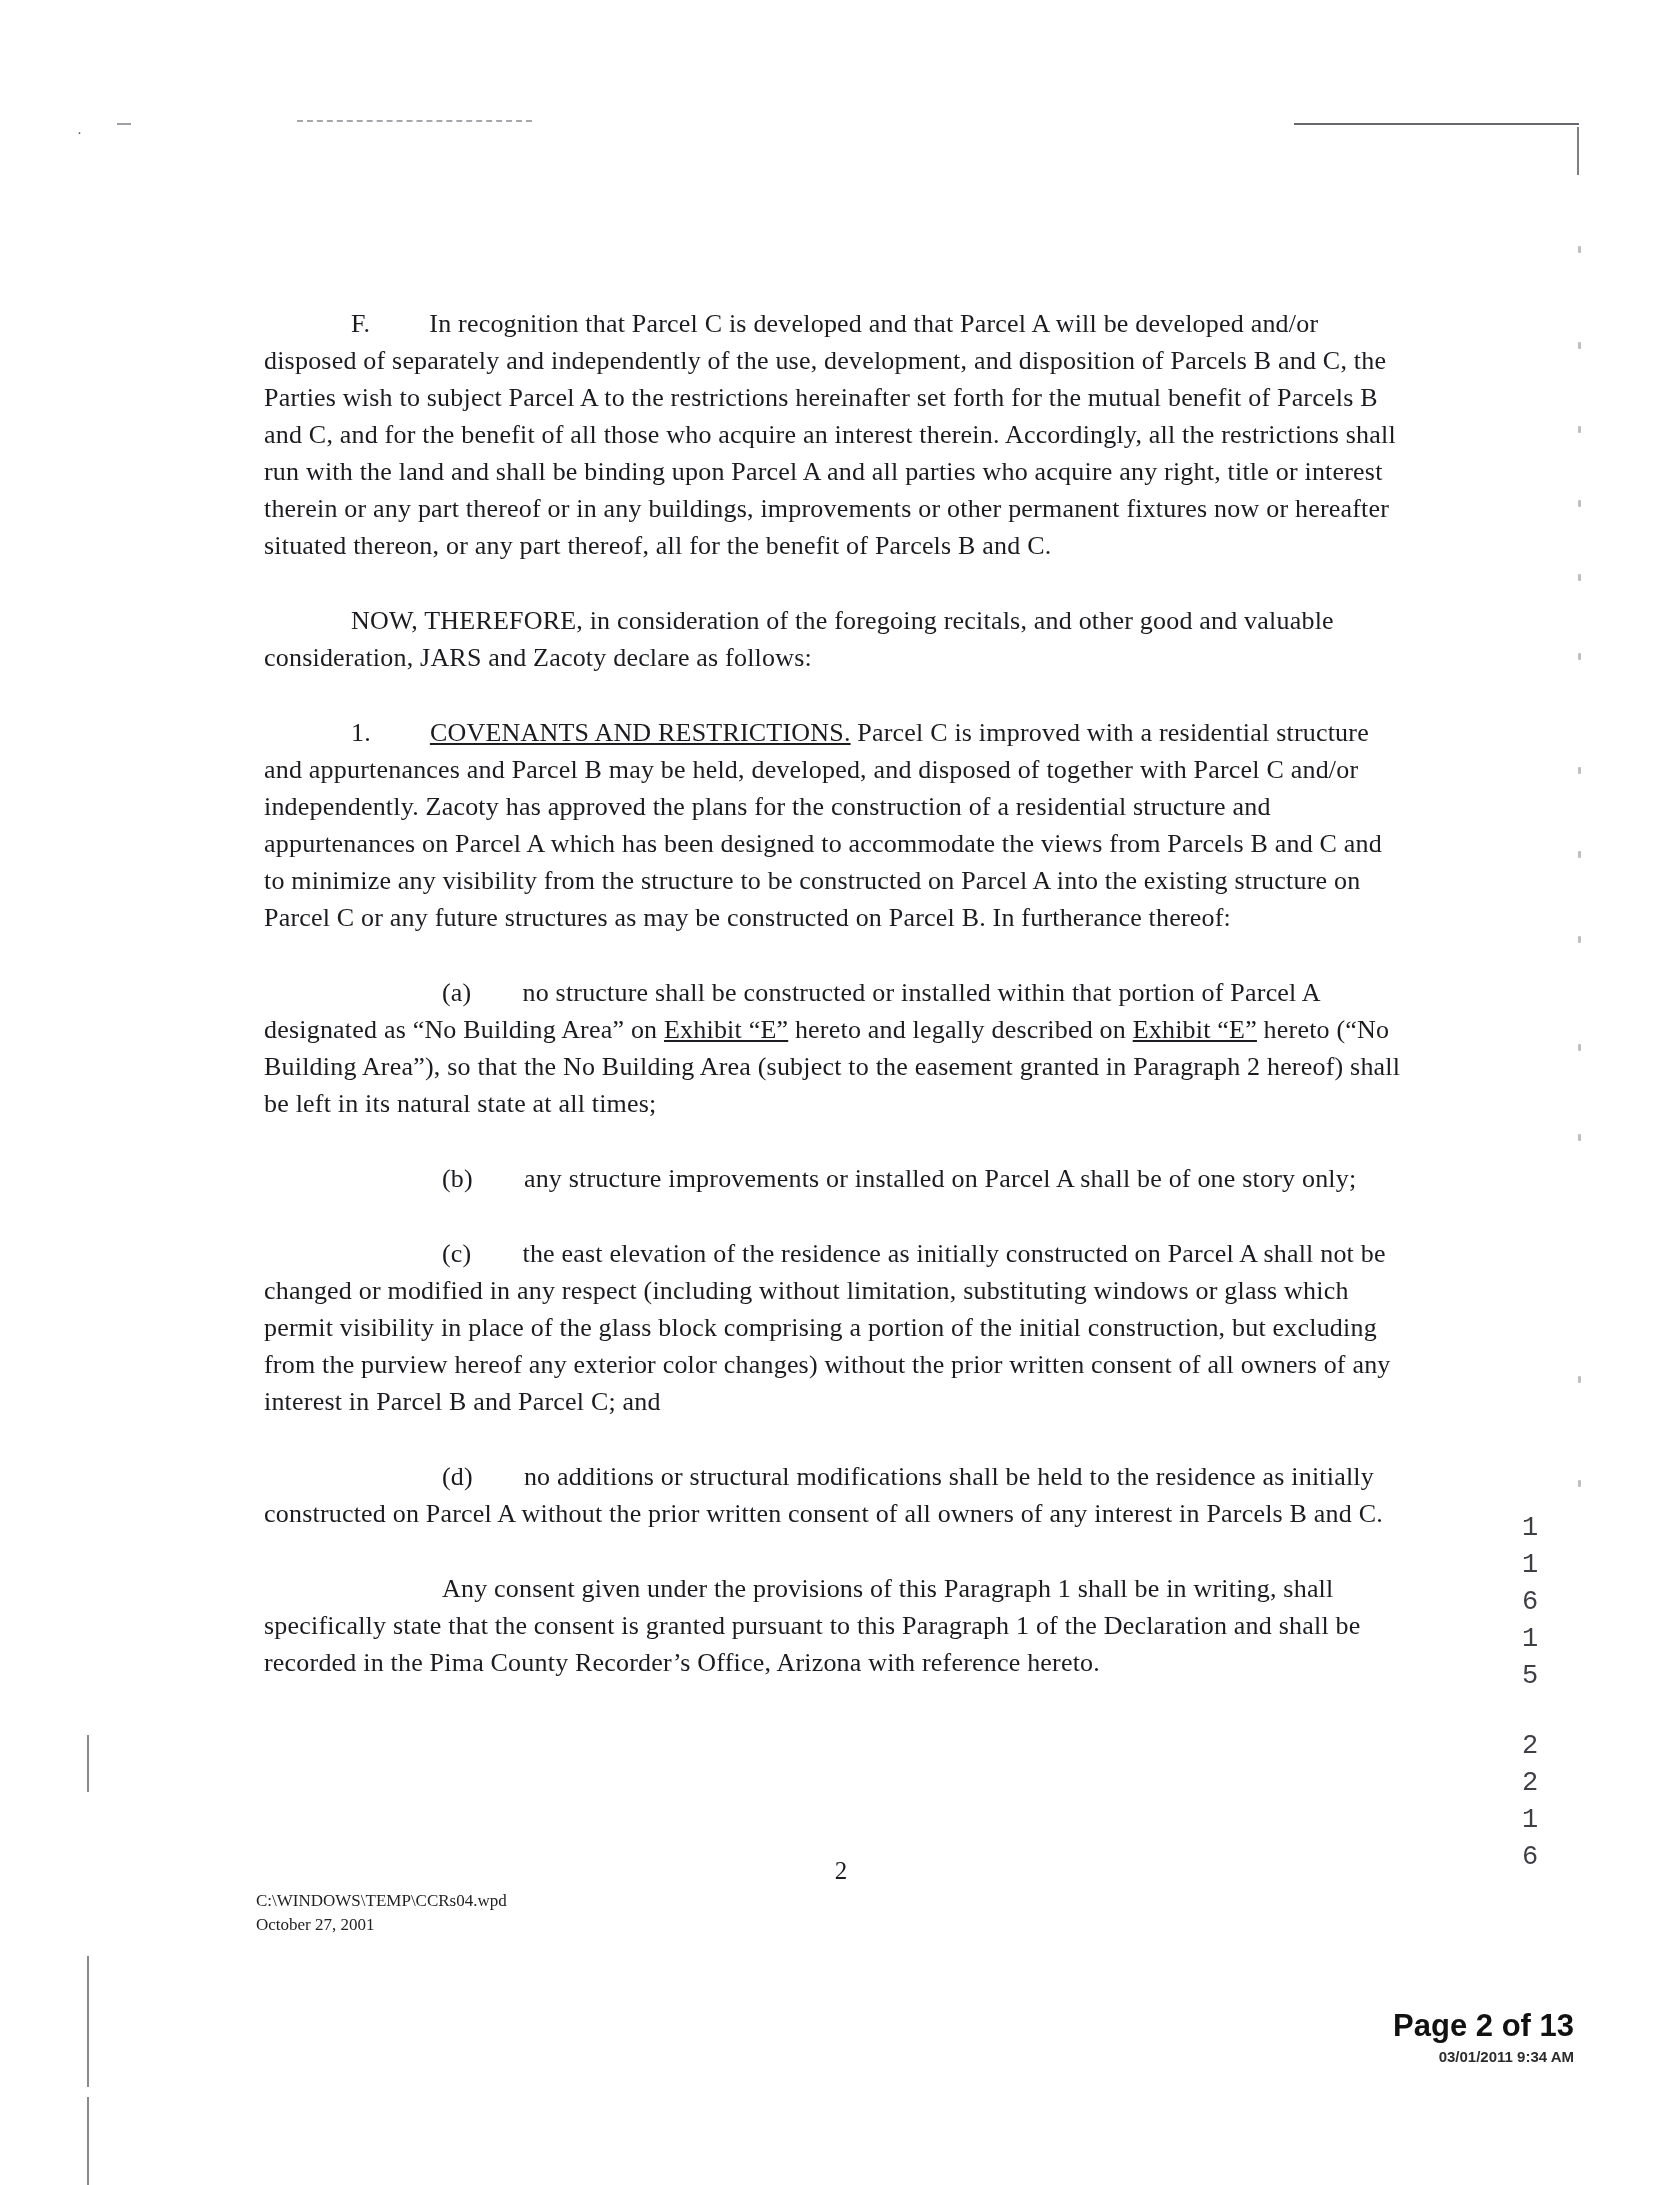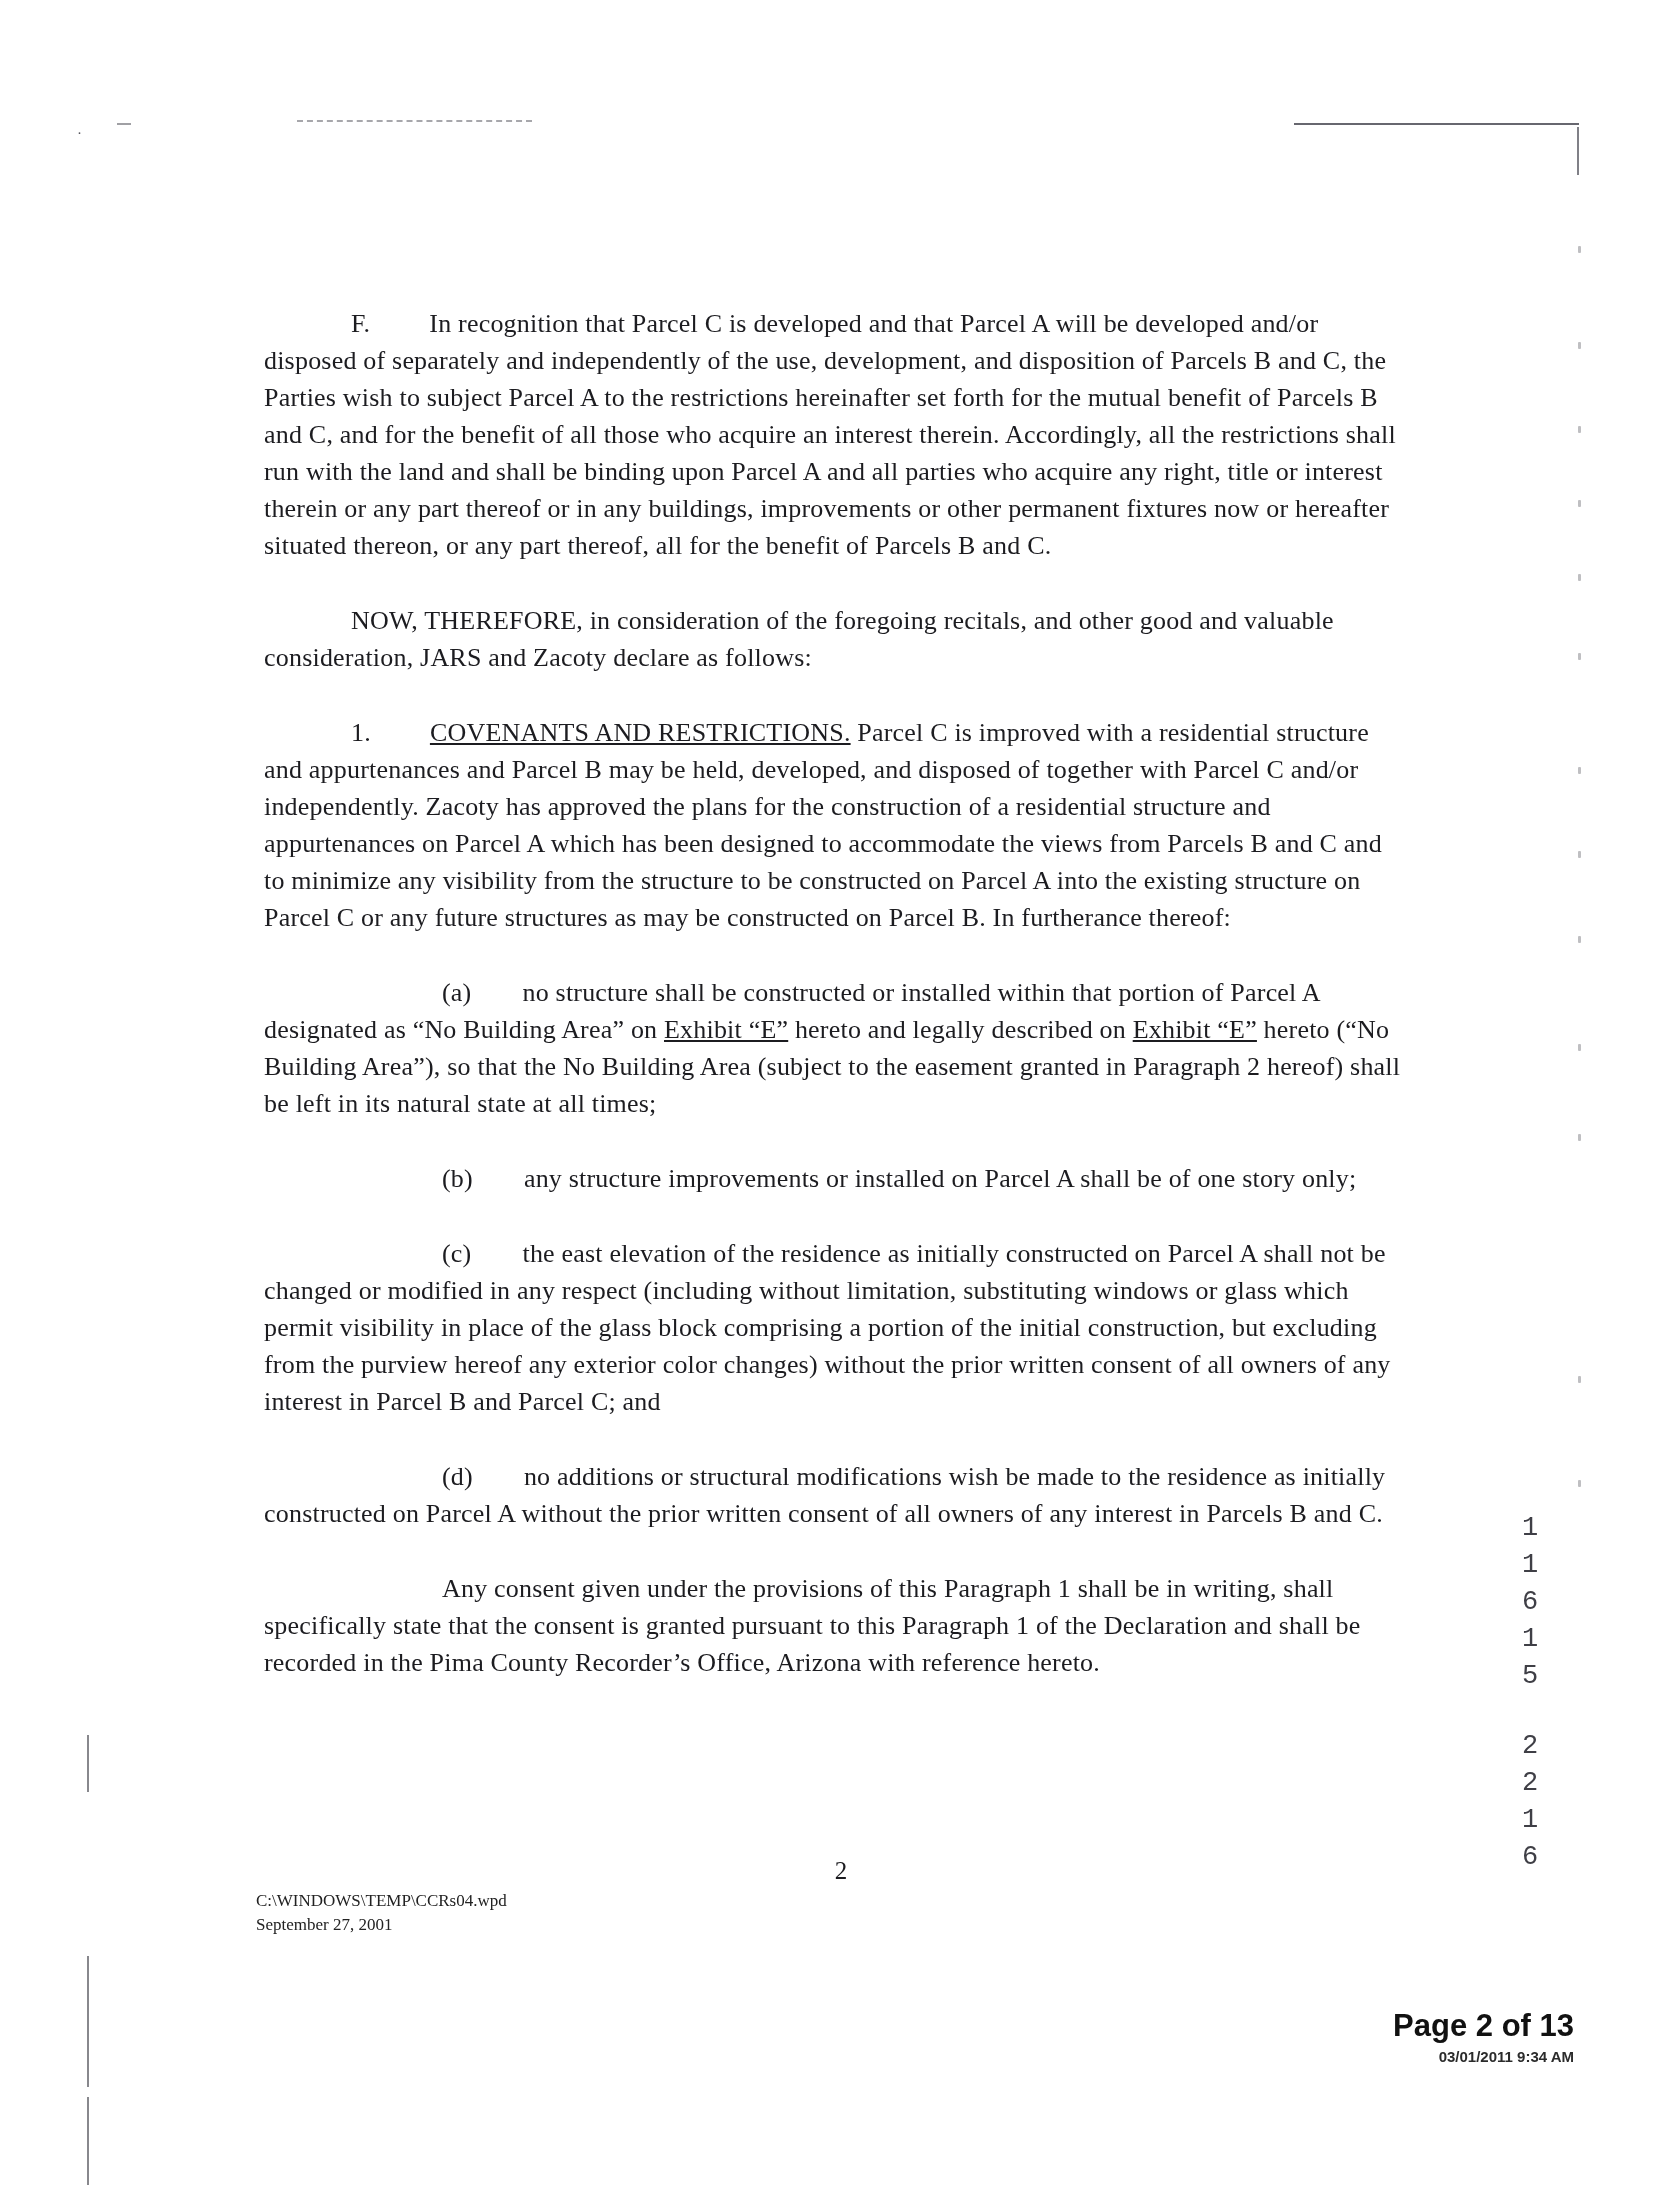--- a/index.html
+++ b/index.html
@@ -96,29 +96,29 @@
     <p class="ind1 sp"><span>NOW, THEREFORE, in consideration of the foregoing recitals, and other good and valuable consideration, JARS and Zacoty declare as follows:</span></p>
 
     <p class="ind1 sp"><span>1.</span><span class="tab1"></span><span class="u">COVENANTS AND RESTRICTIONS.</span><span>  Parcel C is improved with a residential structure and appurtenances and Parcel B may be held, developed, and disposed of together with Parcel C and/or independently.  Zacoty has approved the plans for the construction of a residential structure and appurtenances on Parcel A which has been designed to accommodate the views from Parcels B and C and to minimize any visibility from the structure to be constructed on Parcel A into the existing structure on Parcel C or any future structures as may be constructed on Parcel B.  In furtherance thereof:</span></p>
 
     <p class="ind2 sp"><span>(a)</span><span class="tab2"></span><span>no structure shall be constructed or installed within that portion of Parcel A designated as “No Building Area” on </span><span class="u">Exhibit “E”</span><span> hereto and legally described on </span><span class="u">Exhibit “E”</span><span> hereto (“No Building Area”), so that the No Building Area (subject to the easement granted in Paragraph 2 hereof) shall be left in its natural state at all times;</span></p>
 
     <p class="ind2 sp"><span>(b)</span><span class="tab2"></span><span>any structure improvements or installed on Parcel A shall be of one story only;</span></p>
 
     <p class="ind2 sp"><span>(c)</span><span class="tab2"></span><span>the east elevation of the residence as initially constructed on Parcel A shall not be changed or modified in any respect (including without limitation, substituting windows or glass which permit visibility in place of the glass block comprising a portion of the initial construction, but excluding from the purview hereof any exterior color changes) without the prior written consent of all owners of any interest in Parcel B and Parcel C; and</span></p>
 
-    <p class="ind2 sp"><span>(d)</span><span class="tab2"></span><span>no additions or structural modifications wish be made to the residence as initially constructed on Parcel A without the prior written consent of all owners of any interest in Parcels B and C.</span></p>
+    <p class="ind2 sp"><span>(d)</span><span class="tab2"></span><span>no additions or structural modifications shall be held to the residence as initially constructed on Parcel A without the prior written consent of all owners of any interest in Parcels B and C.</span></p>
 
     <p class="ind2 sp"><span>Any consent given under the provisions of this Paragraph 1 shall be in writing, shall specifically state that the consent is granted pursuant to this Paragraph 1 of the Declaration and shall be recorded in the Pima County Recorder’s Office, Arizona with reference hereto.</span></p>
 
   </div>
 
   <div class="footer-left">
     <div>C:\WINDOWS\TEMP\CCRs04.wpd</div>
-    <div>September 27, 2001</div>
+    <div>October 27, 2001</div>
   </div>
 
   <div class="page-num">2</div>
 
   <div class="bates">
     <div class="bates-page">Page 2 of 13</div>
     <div class="bates-time">03/01/2011 9:34 AM</div>
   </div>
 
   <div class="vstamp v1">11615</div>

